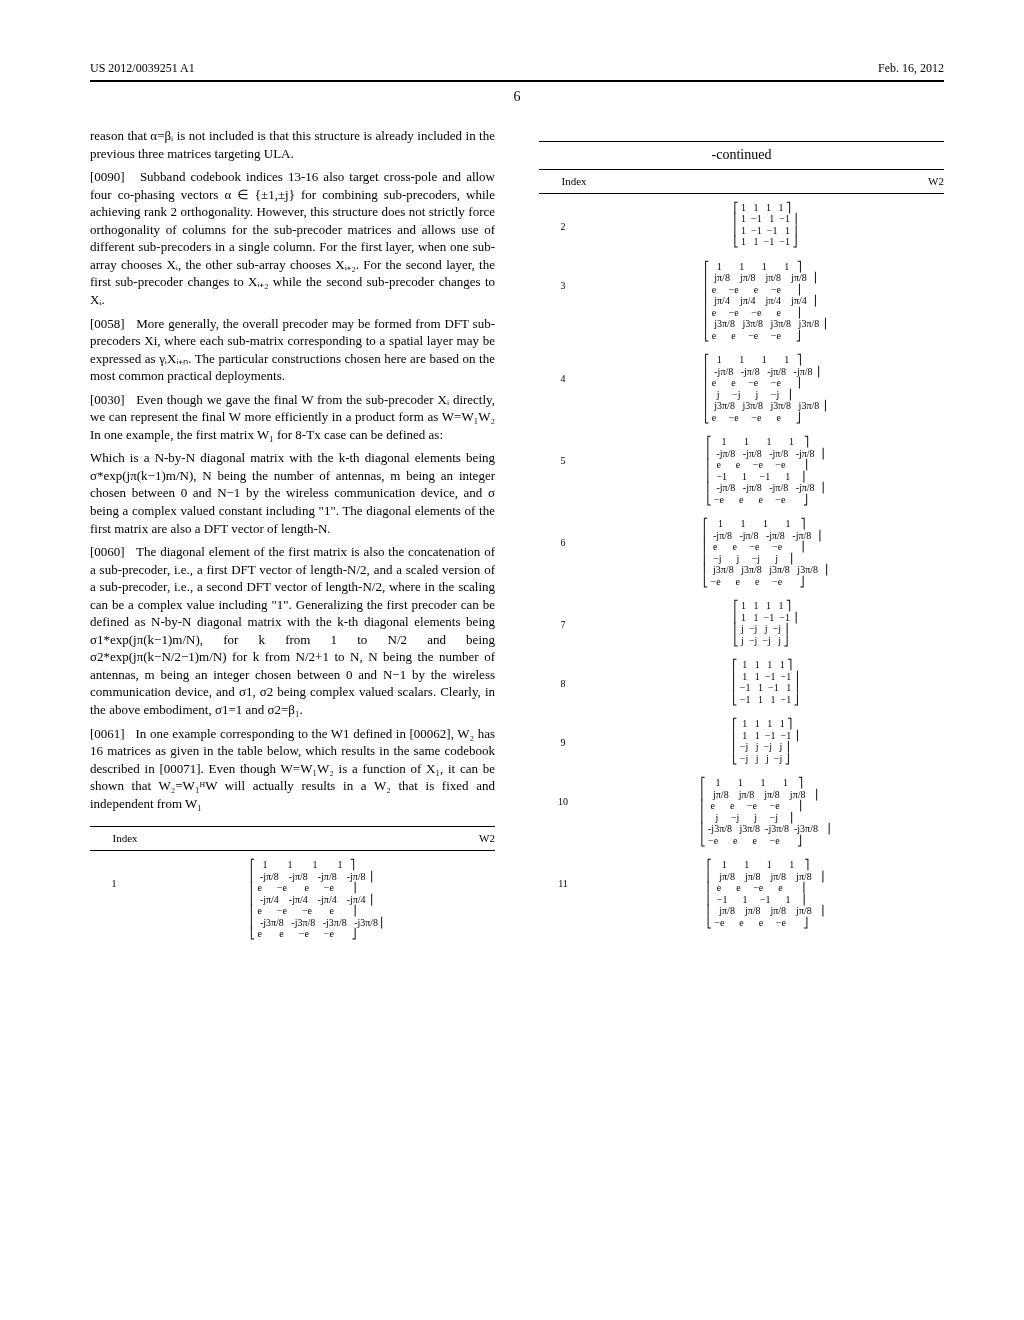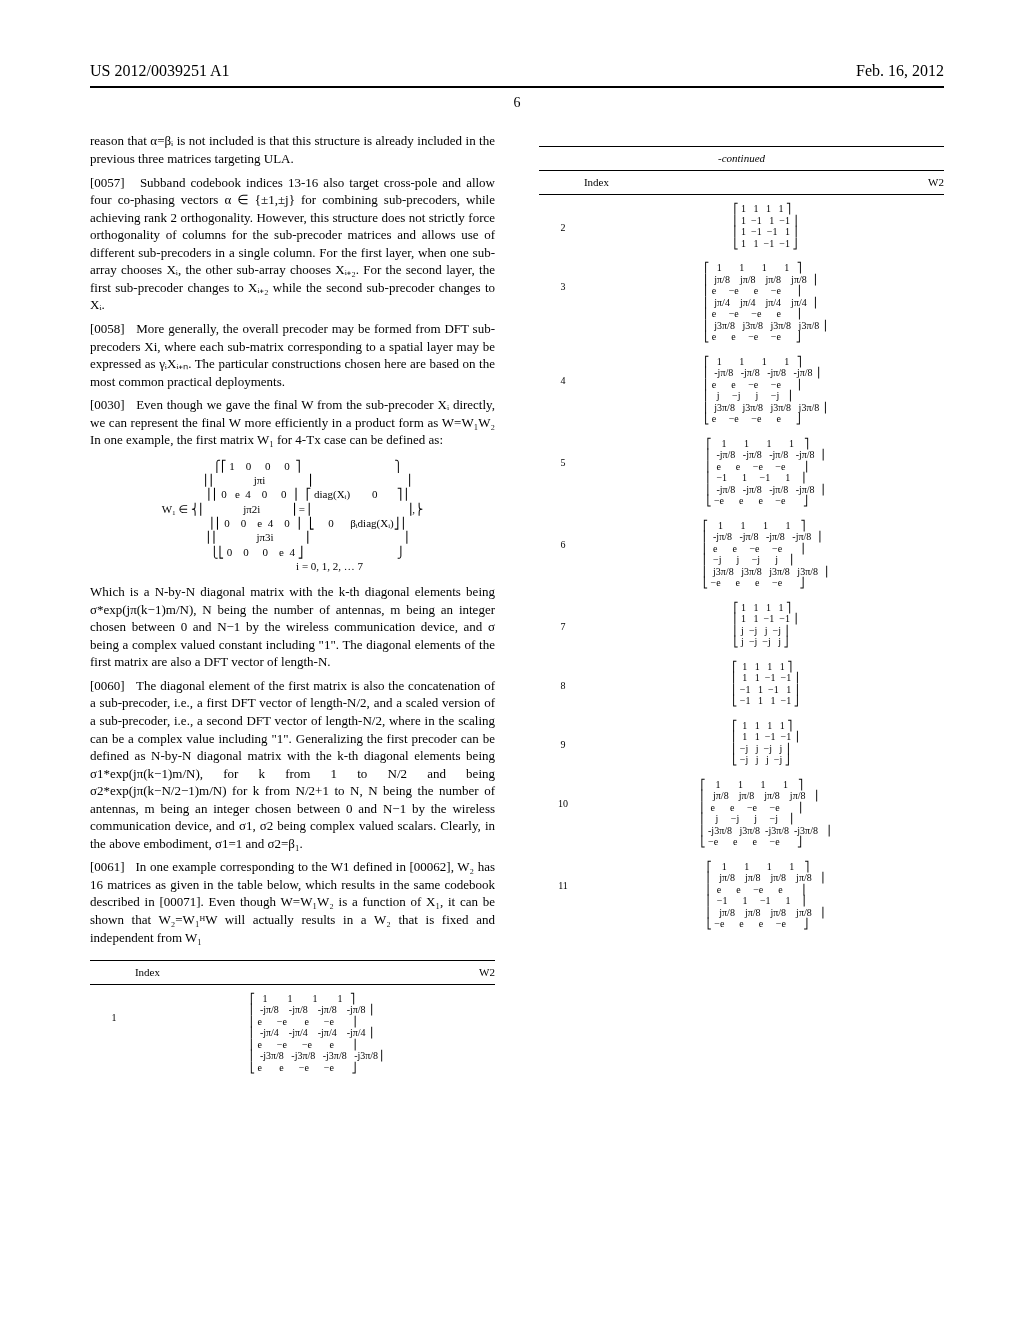--- a/index.html
+++ b/index.html
@@ -9,21 +9,21 @@
     padding: 60px 80px 40px 90px;
     width: 1024px;
     box-sizing: border-box;
     background: #fff;
     color: #000;
     line-height: 1.35;
   }
   .header-row {
     display: flex;
     justify-content: space-between;
-    font-size: 16px;
+    font-size: 12px;
     margin-bottom: 4px;
     text-align: center;
   }
   .header-rule {
     border-bottom: 2px solid #000;
     margin-bottom: 6px;
   }
   .page-number {
     text-align: center;
     font-size: 14px;
@@ -57,34 +57,33 @@
   }
   .thinrule {
     border-top: 1px solid #000;
     margin: 2px 0;
   }
   .tbl-head {
     display: flex;
     font-size: 11px;
     padding: 2px 0;
   }
-  .tbl-head .c1 { width: 70px; text-align: right; }
+  .tbl-head .c1 { width: 70px; text-align: center; }
   .tbl-head .c2 { flex: 1; text-align: right; }
   .tbl-row {
     display: flex;
     font-size: 10px;
     padding: 6px 0;
   }
   .tbl-row .c1 { width: 48px; text-align: center; padding-top: 18px; }
   .tbl-row .c2 { flex: 1; text-align: center; text-decoration: underline; }
   .continued {
     text-align: center;
-    font-size: 11px;
+    font-size: 14px;
     padding: 2px 0;
-    font-style: italic;
   }
   .mblock {
     display: inline-block;
     text-align: left;
     white-space: pre;
     font-size: 10px;
     line-height: 1.15;
   }
 </style>
 </head>
@@ -97,42 +96,34 @@
 <div class="header-rule"></div>
 <div class="page-number">6</div>
 
 <div class="columns">
 
   <div class="col">
 
     <p class="para">reason that α=βᵢ is not included is that this structure is already included in the previous three matrices targeting ULA.</p>
 
     <p class="para">
-      <span class="pnum">[0057]</span>&nbsp;&nbsp;
+      <span class="pnum">[0090]</span>&nbsp;&nbsp;
       <span>Subband codebook indices 13-16 also target cross-pole and allow four co-phasing vectors α ∈ {±1,±j} for combining sub-precoders, while achieving rank 2 orthogonality. However, this structure does not strictly force orthogonality of columns for the sub-precoder matrices and allows use of different sub-precoders in a single column. For the first layer, when one sub-array chooses Xᵢ, the other sub-array chooses Xᵢ₊₂. For the second layer, the first sub-precoder changes to Xᵢ₊₂ while the second sub-precoder changes to Xᵢ.</span>
     </p>
 
     <p class="para">
       <span class="pnum">[0058]</span>&nbsp;&nbsp;
       <span>More generally, the overall precoder may be formed from DFT sub-precoders Xi, where each sub-matrix corresponding to a spatial layer may be expressed as γᵢXᵢ₊ₙ. The particular constructions chosen here are based on the most common practical deployments.</span>
     </p>
 
     <p class="para">
       <span class="pnum">[0030]</span>&nbsp;&nbsp;
-      <span>Even though we gave the final W from the sub-precoder Xᵢ directly, we can represent the final W more efficiently in a product form as W=W₁W₂ In one example, the first matrix W₁ for 4-Tx case can be defined as:</span>
-    </p>
-
-    <div class="matrix-block">           ⎧⎡ 1    0     0     0  ⎤                                  ⎫
-           ⎪⎢              jπi               ⎥                                  ⎪
-           ⎪⎢ 0   e  4    0     0  ⎥   ⎡ diag(Xᵢ)        0       ⎤⎪
-W₁ ∈ ⎨⎢              jπ2i           ⎥ = ⎢                                  ⎥,⎬
-           ⎪⎢ 0    0    e  4    0  ⎥   ⎣     0      βᵢdiag(Xᵢ)⎦⎪
-           ⎪⎢              jπ3i           ⎥                                  ⎪
-           ⎩⎣ 0    0     0    e  4 ⎦                                  ⎭
-                           i = 0, 1, 2, … 7</div>
+      <span>Even though we gave the final W from the sub-precoder Xᵢ directly, we can represent the final W more efficiently in a product form as W=W₁W₂ In one example, the first matrix W₁ for 8-Tx case can be defined as:</span>
+    </p>
+
 
     <p class="para">Which is a N-by-N diagonal matrix with the k-th diagonal elements being σ*exp(jπ(k−1)m/N), N being the number of antennas, m being an integer chosen between 0 and N−1 by the wireless communication device, and σ being a complex valued constant including "1". The diagonal elements of the first matrix are also a DFT vector of length-N.</p>
 
     <p class="para">
       <span class="pnum">[0060]</span>&nbsp;&nbsp;
       <span>The diagonal element of the first matrix is also the concatenation of a sub-precoder, i.e., a first DFT vector of length-N/2, and a scaled version of a sub-precoder, i.e., a second DFT vector of length-N/2, where in the scaling can be a complex value including "1". Generalizing the first precoder can be defined as N-by-N diagonal matrix with the k-th diagonal elements being σ1*exp(jπ(k−1)m/N), for k from 1 to N/2 and being σ2*exp(jπ(k−N/2−1)m/N) for k from N/2+1 to N, N being the number of antennas, m being an integer chosen between 0 and N−1 by the wireless communication device, and σ1, σ2 being complex valued scalars. Clearly, in the above embodiment, σ1=1 and σ2=β₁.</span>
     </p>
 
     <p class="para">
       <span class="pnum">[0061]</span>&nbsp;&nbsp;

